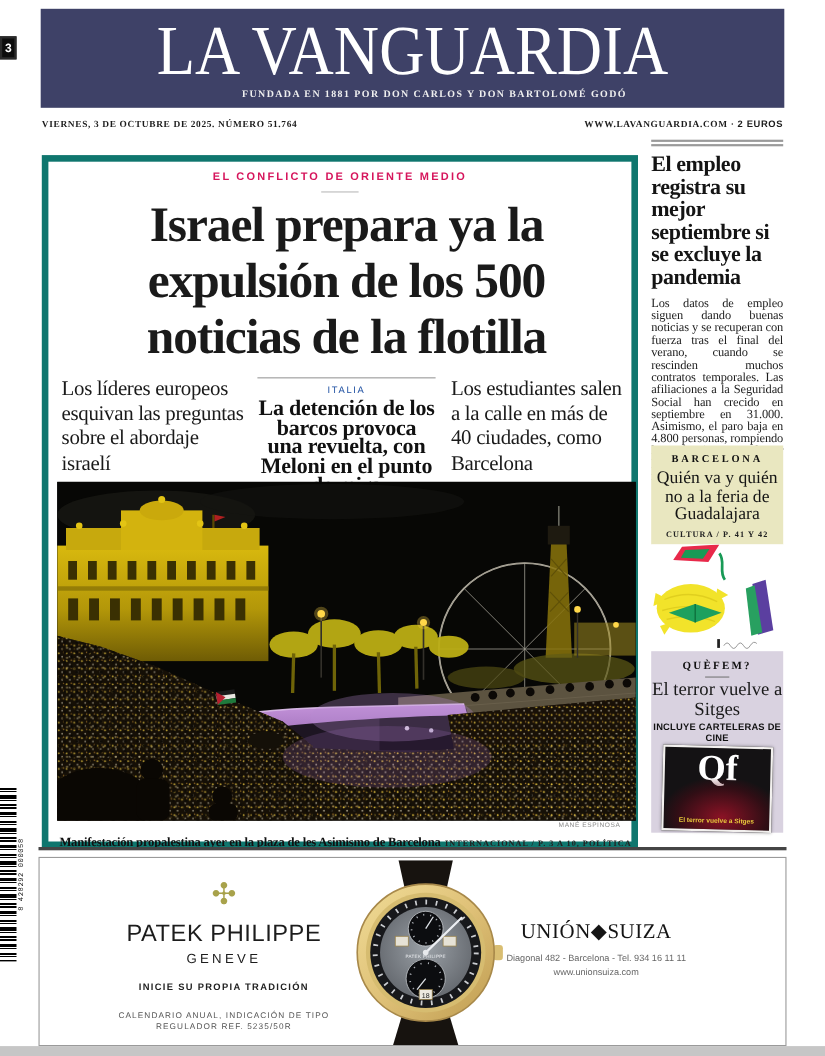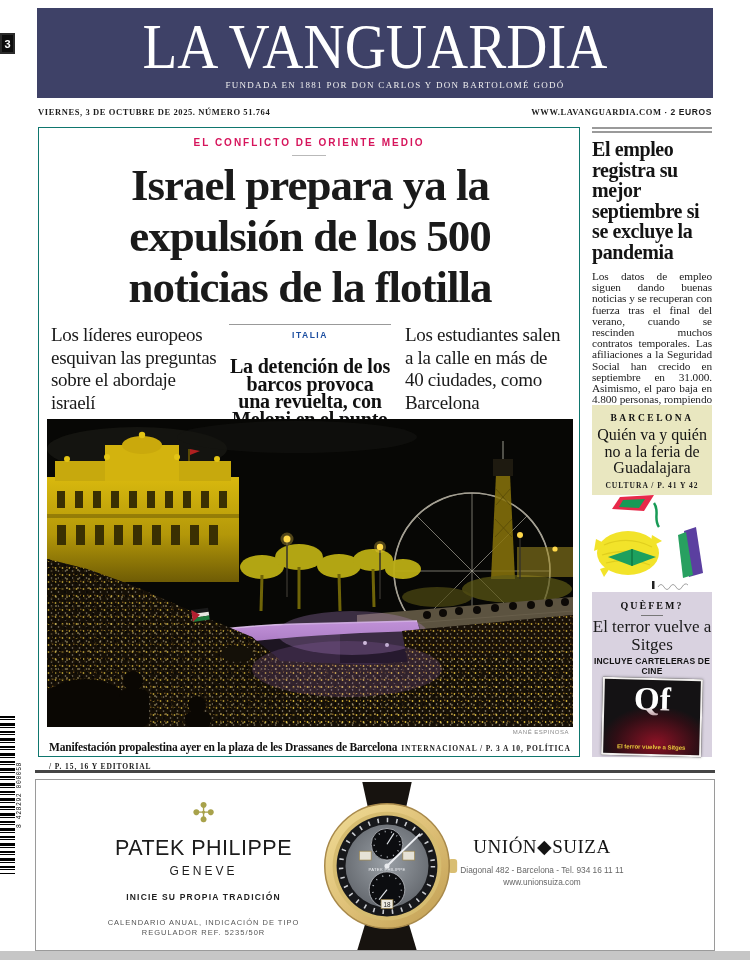--- a/index.html
+++ b/index.html
@@ -9,41 +9,41 @@
   
   .edition-badge { position:absolute; left:0; top:33px; width:15px; height:21px; background:#0d0d0d;
     color:#fff; font-family:"Liberation Sans",sans-serif; font-weight:bold; font-size:11px;
     display:flex; align-items:center; justify-content:center; border:2px solid #2a2a2a; }
 
   
   .masthead { position:absolute; left:37px; top:8px; width:676px; height:90px; background:#3e4167;
     display:flex; flex-direction:column; align-items:center; justify-content:center; }
   .masthead-title { color:#fff; font-family:"Liberation Serif",serif; font-size:57px; font-weight:400;
     letter-spacing:0px; transform:scaleY(1.12); line-height:58px; margin-top:2px; white-space:nowrap; }
-  .masthead-sub { color:#efefef; font-size:9px; letter-spacing:1.3px; font-weight:normal; margin-top:4px;padding-left:40px; }
+  .masthead-sub { color:#efefef; font-size:9px; letter-spacing:1.3px; font-weight:bold; margin-top:4px;padding-left:40px; }
 
   .dateline { position:absolute; left:38px; top:107px; width:674px; display:flex; justify-content:space-between;
     font-family:"Liberation Serif",serif; font-size:8.5px; font-weight:bold; letter-spacing:0.6px; color:#1c1c1c; }
   .dateline .price { font-family:"Liberation Sans",sans-serif; font-size:8.5px; }
   .dateline .site b { font-weight:bold; }
 
   
-  .lead-box { position:absolute; left:38px; top:127px; width:542px; height:630px; border:1px solid #0f766e; background:#fff; }
+  .lead-box { position:absolute; left:38px; top:141px; width:542px; height:630px; border:6px solid #0f766e; background:#fff; }
   .kicker { position:absolute; top:9px; left:0; width:100%; text-align:center; color:#d6155c;
     font-family:"Liberation Sans",sans-serif; font-size:10px; font-weight:bold; letter-spacing:2px; }
   .kicker-rule { position:absolute; top:27px; left:50%; width:34px; margin-left:-17px; border-top:1px solid #b9b9b9; }
   .headline { position:absolute; top:32px; left:10px; width:522px; text-align:center; color:#1a1a1a;
     font-weight:700; font-size:45px; line-height:51px; letter-spacing:-1px; }
 
   .subheads { position:absolute; top:196px; left:12px; width:518px; display:flex; }
   .subhead-left, .subhead-right { width:172px; font-size:19px; line-height:22.5px; color:#1a1a1a; letter-spacing:-0.3px; }
   .subhead-right { padding-left:8px; }
   .subhead-mid { width:174px; padding:0 6px; text-align:center; }
   .mid-rule { border-top:1px solid #999; margin-bottom:5px; }
-  .mid-kicker { color:#1d4fa1; font-family:"Liberation Sans",sans-serif; font-size:8.5px; font-weight:bold; letter-spacing:1.5px; margin-bottom:18px; }
+  .mid-kicker { color:#1d4fa1; font-family:"Liberation Sans",sans-serif; font-size:8.5px; font-weight:normal; letter-spacing:1.5px; margin-bottom:4px; }
   .mid-text { font-weight:bold; font-size:20px; line-height:17.5px; letter-spacing:-0.2px; color:#111; }
   .mid-ref { margin-top:6px; font-size:7.5px; letter-spacing:1.2px; color:#333; font-weight:bold; }
 
   .photo-wrap { position:absolute; top:291px; left:8px; width:526px; height:308px; background:#000; }
   .photo-credit { position:absolute; top:601px; right:10px; font-family:"Liberation Sans",sans-serif; font-size:6px; color:#8a8a8a; letter-spacing:0.5px; }
   .caption { position:absolute; top:609px; left:10px; width:524px; }
   .caption .cap-bold { font-weight:bold; font-size:11.5px; letter-spacing:-0.2px; color:#111; }
   .caption .cap-refs { font-size:7.5px; letter-spacing:0.9px; color:#222; font-weight:bold; }
 
   
@@ -317,21 +317,21 @@
             <rect x="72" y="270" width="30" height="38" rx="8"></rect>
           <circle cx="150" cy="286" r="9"></circle>
             <rect x="138" y="293" width="26" height="15" rx="6"></rect>
           <ellipse cx="190" cy="235" rx="16" ry="8" fill="#141008"></ellipse>
         </g>
       </svg>
     </div>
 
     <div class="photo-credit">MANÉ ESPINOSA</div>
     <div class="caption">
-      <span class="cap-bold">Manifestación propalestina ayer en la plaza de les Drassanes de Barcelona</span>
+      <span class="cap-bold">Manifestación propalestina ayer en la plaza de les Asimismo de Barcelona</span>
       <span class="cap-refs">INTERNACIONAL / P. 3 A 10, POLÍTICA / P. 15, 16 Y EDITORIAL</span>
     </div>
   </div>
 
   <div class="right-col">
     <div class="dbl-rule"></div>
     <div class="dbl-rule"></div>
     <div class="emp-headline">El empleo registra su mejor septiembre si se excluye la pandemia</div>
     <p class="emp-body"><span>Los datos de empleo siguen dando buenas noticias y se recuperan con fuerza tras el final del verano, cuando se rescinden muchos contratos temporales. Las afiliaciones a la Seguridad Social han crecido en septiembre en 31.000. Asimismo, el paro baja en 4.800 personas, rompiendo la tendencia que suele ser habitual en ese mes.</span> <span class="emp-ref">ECONOMÍA / P. 54</span></p>
   </div>

